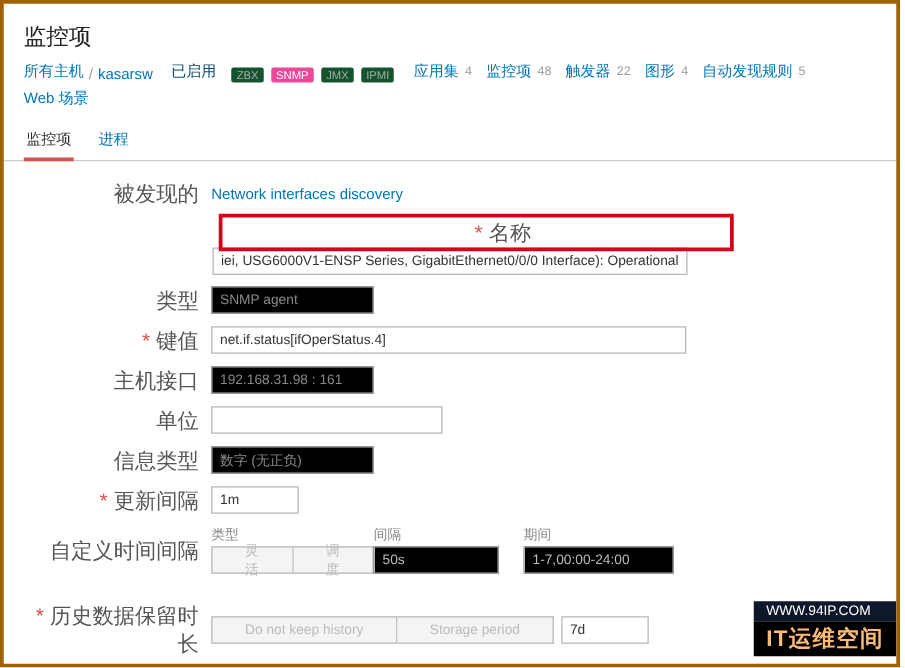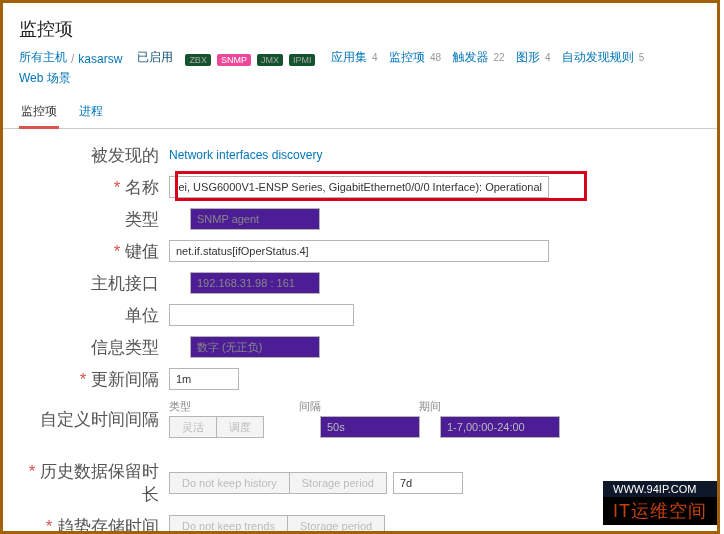--- a/index.html
+++ b/index.html
@@ -17,38 +17,38 @@
   .nav-count { color: #999; font-size: 10px; position: relative; top: -3px; margin-left: 1px; }
   .tabs { border-bottom: 1px solid #ccc; padding: 0 16px; display: flex; gap: 18px; }
   .tab { padding: 6px 2px 6px 2px; color: #0275b8; cursor: pointer; }
   .tab.active { color: #333; border-bottom: 3px solid #d9534f; margin-bottom: -1px; }
   .form { padding: 14px 16px; }
   .row { display: flex; align-items: center; margin-bottom: 8px; min-height: 24px; position: relative; }
   .label { width: 150px; text-align: right; padding-right: 10px; color: #555; font-size: 17px; }
   .req::before { content: "* "; color: #d9534f; }
   .value { flex: 1; display: flex; align-items: center; gap: 6px; }
   input[type=text], select { border: 1px solid #b5b5b5; padding: 3px 6px; font-size: 11px; height: 22px; background: #fff; color: #333; }
-  input.readonly { background: #4c1d95; color: #888; margin-left: 21px; }
+  input.readonly { background: #000000; color: #888; }
   .input-wide { width: 380px; }
   .input-med { width: 185px; }
   .input-small { width: 130px; }
   .link { color: #0275b8; text-decoration: none; }
   .hl-red { position: absolute; border: 3px solid #d9001b; pointer-events: none; }
   .seg { display: flex; }
-  .seg-btn { border: 1px solid #b5b5b5; padding: 3px 12px; background: #f4f4f4; color: #bbb; font-size: 11px; height: 22px; display: flex; align-items: center; }
+  .seg-btn { border: 1px solid #b5b5b5; padding: 3px 26px; background: #f4f4f4; color: #bbb; font-size: 11px; height: 22px; display: flex; align-items: center; }
   .seg-btn + .seg-btn { border-left: none; }
   .sub-labels { display: flex; gap: 0; color: #888; font-size: 11px; }
   .sub-labels span:nth-child(1){ width:130px; }
   .sub-labels span:nth-child(2){ width:120px; }
   .sub-labels span:nth-child(3){ width:130px; }
   .sub-row { display: flex; gap: 0; margin-top: 2px; }
   .seg-flex { display: inline-flex; }
   .watermark { position: absolute; right: 0; bottom: 6px; }
   .wm-red { background: #0f172a; color: #fff; font-size: 11px; padding: 2px 10px; }
-  .wm-black { background: #000; color: #c2410c; font-size: 18px; padding: 2px 10px; font-weight: normal; letter-spacing: 1px; }
+  .wm-black { background: #000; color: #fdba74; font-size: 18px; padding: 2px 10px; font-weight: bold; letter-spacing: 1px; }
 </style>
 </head>
 <body>
 
 <div class="frame">
   <div class="header">监控项</div>
 
   <div class="breadcrumb">
     <a href="#">所有主机</a>
     <span class="sep">/</span>
@@ -81,21 +81,21 @@
 
   <div class="form">
 
     <div class="row">
       <div class="label">被发现的</div>
       <div class="value">
           <a href="#" class="link">Network interfaces discovery</a>
         </div>
     </div>
 
-    <div class="row" style="position:relative;">
+    <div class="row" style="position:relative;flex-direction:column;">
       <div class="label req">名称</div>
       <div class="value">
           <input type="text" class="input-wide" value="iei, USG6000V1-ENSP Series, GigabitEthernet0/0/0 Interface): Operational status" style="">
         </div>
       <div class="hl-red" style="left:156px; top:-4px; width:412px; height:30px;"></div>
     </div>
 
     <div class="row">
       <div class="label">类型</div>
       <div class="value">

